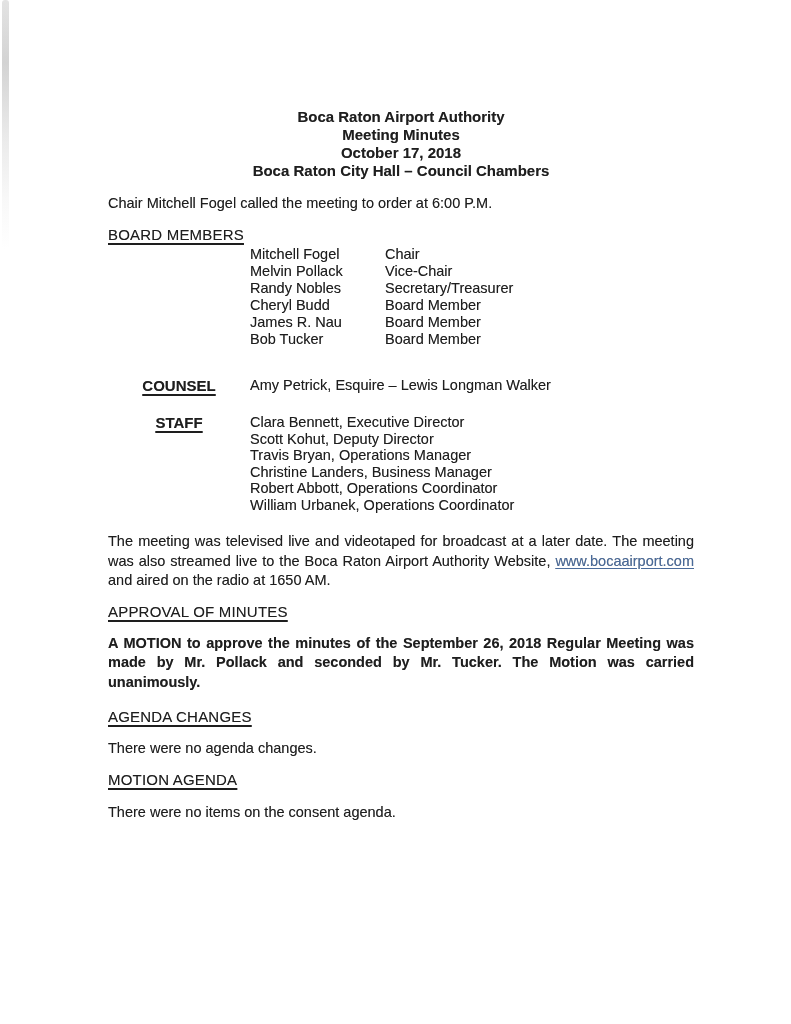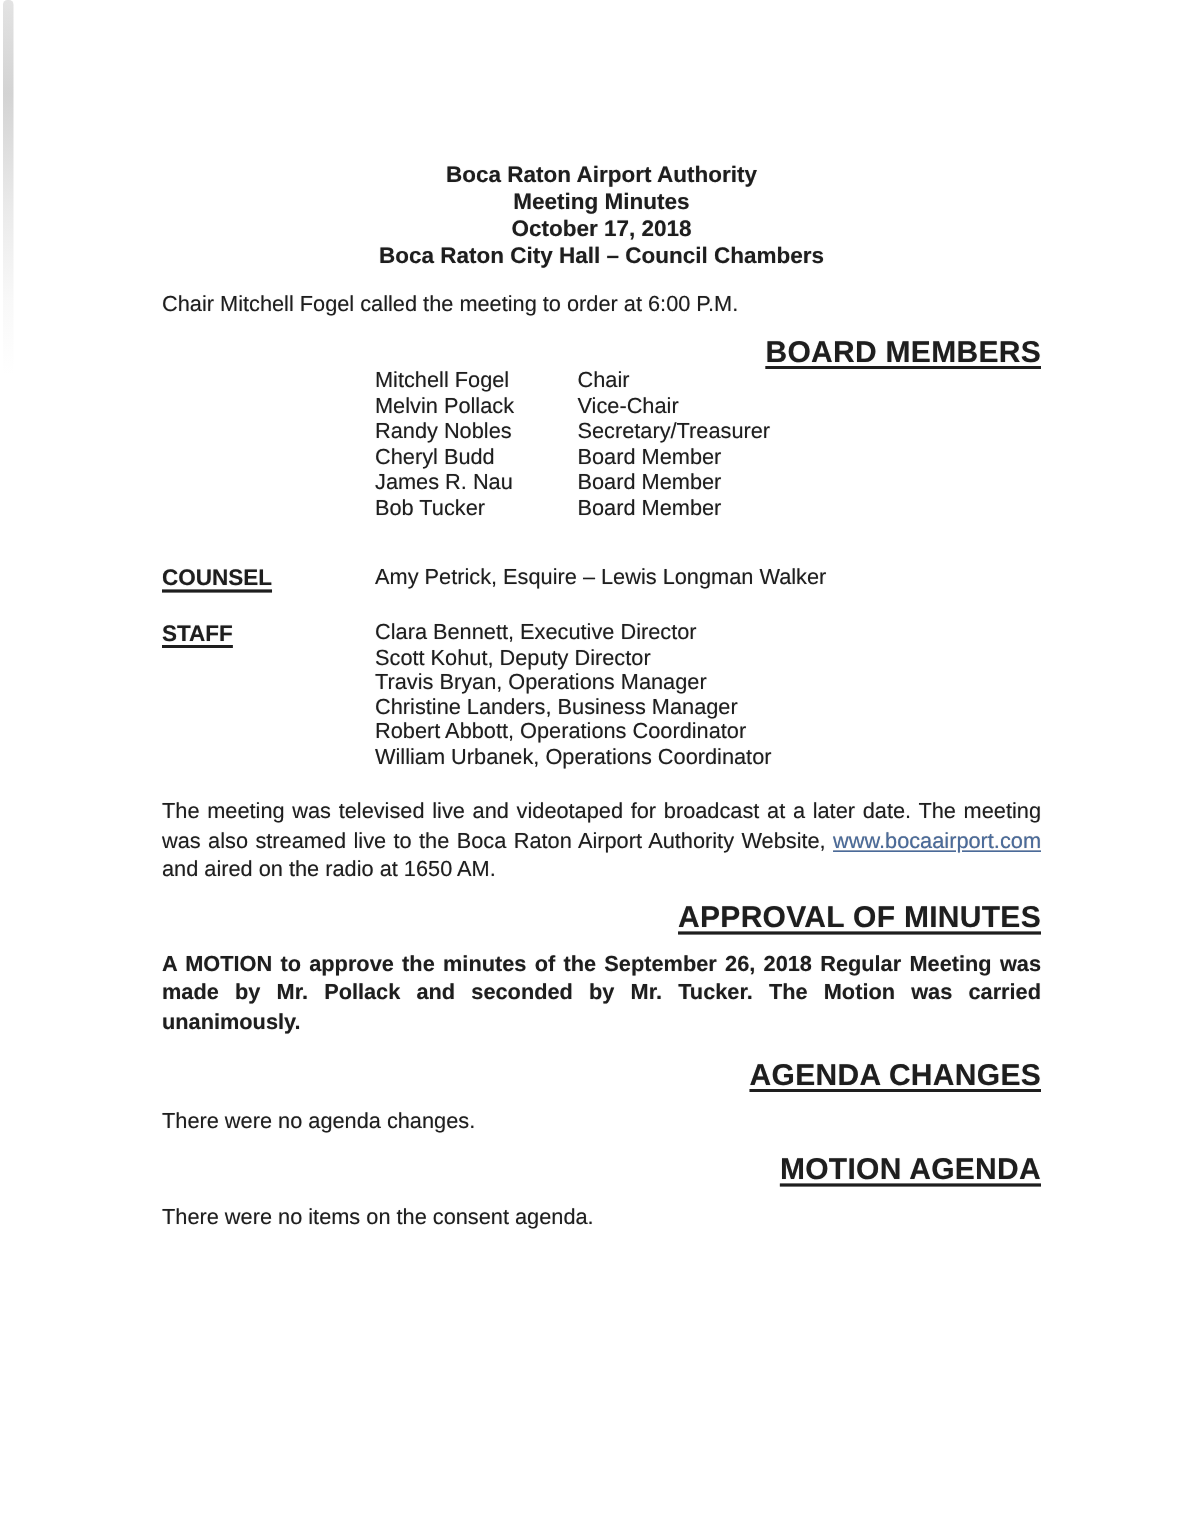--- a/index.html
+++ b/index.html
@@ -34,25 +34,24 @@
     margin-top: 108px;
     text-align: center;
     font-weight: 700;
     font-size: 15px;
     line-height: 18px;
   }
   
   .call-line { margin-top: 15px; line-height: 17px; }
   
   .sec-heading {
-    font-weight: 700;
-    font-size: 20px;
+    font-weight: 400;
+    font-size: 15px;
     line-height: 18px;
     letter-spacing: 0.2px;
-    text-align: right;
   }
   .sec-heading .ul,
   .col-label .ul {
     text-decoration: underline;
     text-decoration-thickness: 1.6px;
     text-underline-offset: 3px;
   }
   .board-heading { margin-top: 14px; }
   
   .member-list { margin-top: 2px; }
@@ -61,20 +60,21 @@
   .member-role { flex: 1; }
   
   .label-row { display: flex; }
   .counsel-row { margin-top: 29px; line-height: 17px; }
   .staff-row { margin-top: 20px; }
   .col-label {
     flex: 0 0 142px;
     font-weight: 700;
     font-size: 15px;
     line-height: 17px;
+    text-align: center;
   }
   .staff-list { flex: 1; line-height: 16.5px; }
   .counsel-value { flex: 1; }
   
   .broadcast-par {
     margin-top: 19px;
     text-align: justify;
     line-height: 19.5px;
   }
   .doc-link {

